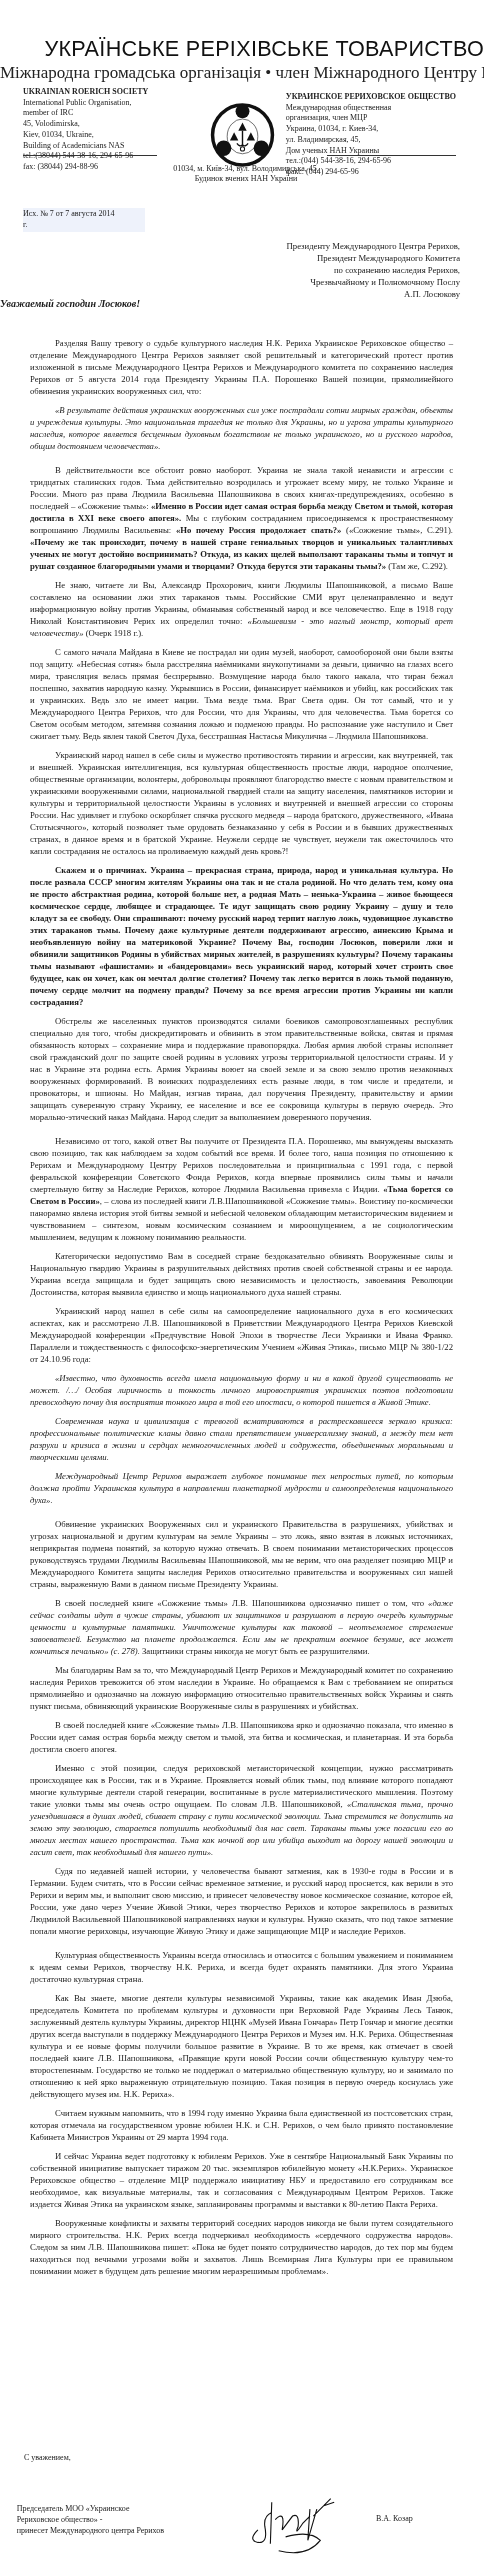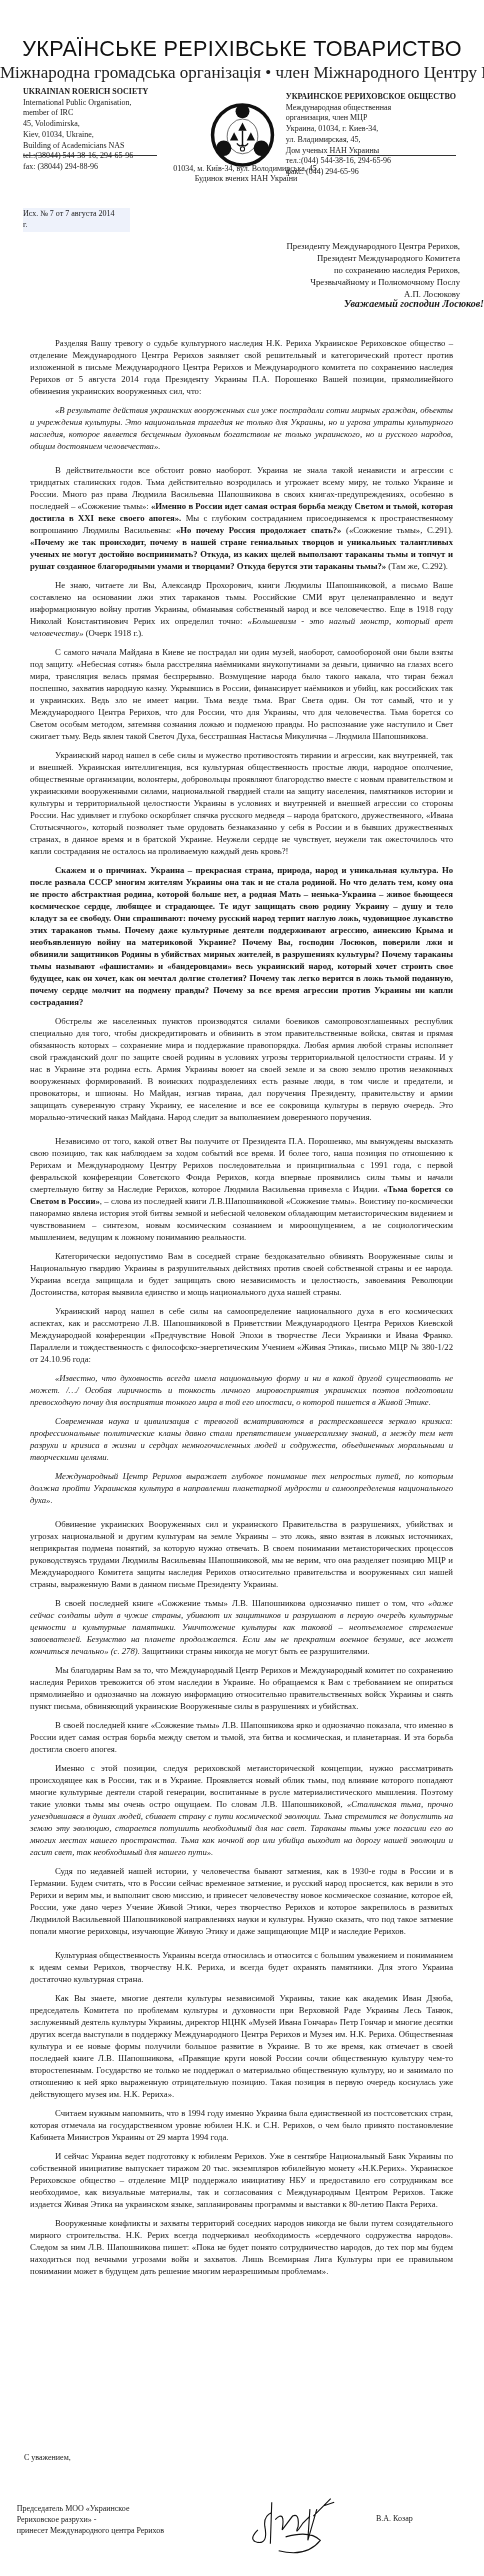--- a/index.html
+++ b/index.html
@@ -1,40 +1,40 @@
 <!DOCTYPE html>
 <html style="font-size:11px"><head>
 <meta charset="utf-8">
 <style>
   html, body { margin: 0; padding: 0; background: #ffffff; }
   body { width: 484px; height: 2576px; position: relative; overflow: hidden; color: #1a1a1a;
          font-family: "Liberation Serif", "DejaVu Serif", serif; }
   .page { position: absolute; left: 0; top: 0; width: 484px; height: 2576px; }
 
   
-  .org-title { position: absolute; left: 0; width: 484px; top: 36px; text-align: center;
+  .org-title { position: absolute; left: 0; width: 484px; top: 36px; text-align: right;
                font-family: "Liberation Sans", "DejaVu Sans", sans-serif; font-size: 21.6px; letter-spacing: 0.3px;
                color: #111; white-space: nowrap; }
   .org-sub { position: absolute; left: 0; width: 484px; top: 63px; text-align: center;
              font-size: 17px; color: #222; white-space: nowrap; }
   .lh-left { position: absolute; left: 23px; top: 87px; font-size: 8px; line-height: 10.7px; color: #222; }
   .lh-left .name { font-weight: bold; }
   .lh-right { position: absolute; right: 28px; top: 92px; font-size: 8px; line-height: 10.7px; color: #222; }
   .lh-right .name { font-weight: bold; }
   .logo { position: absolute; left: 209px; top: 96px; width: 67px; height: 78px; }
   .rule-left { position: absolute; left: 23px; top: 155px; width: 134px; border-top: 0.7px solid #333; }
   .rule-right { position: absolute; left: 327px; top: 155px; width: 129px; border-top: 0.7px solid #333; }
   .addr { position: absolute; left: 0; width: 396px; top: 164px; text-align: center; font-size: 8px; line-height: 10.4px; color: #222; padding-left: 48px; }
 
-  .outref { position: absolute; left: 23px; top: 208px; width: 107px; background: #eef2fb;
+  .outref { position: absolute; left: 23px; top: 208px; width: 122px; background: #eef2fb;
             font-size: 8px; line-height: 10.8px; padding: 1.4px 0; }
 
   .addressee { position: absolute; right: 24px; top: 240px; text-align: right; font-size: 8.7px; line-height: 12px; }
 
-  .salutation { position: absolute; left: 0; width: 484px; top: 298px; text-align: right;
+  .salutation { position: absolute; left: 0; width: 484px; top: 298px; text-align: left;
                 font-size: 10px; font-style: italic; font-weight: bold; }
 
   .body { position: absolute; left: 23px; width: 437px; top: 330px; font-size: 8.7px; line-height: 12px; text-align: justify; }
   .body p { margin: 7px; text-indent: 25px; }
   .body p.gap { margin-top: 12px; }
   .body .q { font-style: italic; }
   .body .b { font-weight: bold; }
 
   .closing { position: absolute; left: 24px; top: 2453px; font-size: 8px; }
   .signer { position: absolute; left: 16.7px; top: 2503px; font-size: 8px; line-height: 11px; }
@@ -132,21 +132,21 @@
       <p><span class="">Как Вы знаете, многие деятели культуры независимой Украины, такие как академик Иван Дзюба, председатель Комитета по проблемам культуры  и духовности при Верховной Раде Украины Лесь Танюк, заслуженный деятель культуры Украины, директор НЦНК «Музей Ивана Гончара» Петр Гончар и многие десятки других всегда выступали в поддержку Международного Центра Рерихов и Музея им. Н.К. Рериха.  Общественная культура и ее новые формы получили большое развитие в Украине. В то же время, как отмечает в своей  последней книге Л.В. Шапошникова, «Правящие круги новой России сочли общественную культуру чем-то второстепенным. Государство не только не поддержал о  материально общественную культуру, но и занимало по отношению к ней ярко выраженную отрицательную  позицию. Такая позиция в первую очередь коснулась уже действующего музея им. Н.К. Рериха».</span></p>
       <p><span class="">Считаем нужным напомнить, что в 1994 году именно Украина была единственной из постсоветских стран, которая отмечала на государственном уровне юбилеи Н.К. и С.Н. Рерихов, о чем было принято постановление Кабинета Министров Украины от 29 марта 1994 года.</span></p>
       <p><span class="">И сейчас Украина ведет подготовку к юбилеям Рерихов. Уже в сентябре Национальный Банк Украины по собственной инициативе выпускает тиражом 20 тыс. экземпляров юбилейную монету «Н.К.Рерих». Украинское Рериховское общество – отделение МЦР поддержало инициативу НБУ и предоставило его сотрудникам все необходимое, как визуальные материалы, так и согласования с Международным Центром Рерихов.  Также издается Живая Этика на украинском языке, запланированы программы и выставки к 80-летию Пакта Рериха.</span></p>
       <p><span class="">Вооруженные конфликты и захваты территорий соседних народов никогда не были путем созидательного мирного строительства. Н.К. Рерих всегда подчеркивал необходимость «сердечного содружества народов». Следом за ним Л.В. Шапошникова  пишет: «Пока не будет понято сотрудничество народов, до тех  пор мы будем находиться под вечными угрозами войн и захватов.  Лишь Всемирная Лига Культуры при ее правильном понимании может в будущем дать решение многим неразрешимым  проблемам».</span></p>
     </div>
 
   <div class="closing">С уважением,</div>
 
   <div class="signer">
     <div>Председатель МОО «Украинское</div>
-    <div>Рериховское разрухи» -</div>
+    <div>Рериховское общество» -</div>
     <div>принесет Международного центра Рерихов</div>
   </div>
 
   <svg class="signature" viewBox="0 0 160 100">
     <path d="M20 60 Q5 75 20 78 Q35 80 30 55 Q28 40 40 35 M40 20 L38 80 M45 45 Q60 30 55 60 L70 40 Q80 35 78 55 Q72 70 85 50 L95 40 M95 30 L92 75 L105 30 M100 40 L125 15 L115 25 L130 20 M50 90 Q90 100 110 75 Q95 60 60 70" fill="none" stroke="#111" stroke-width="1.6"></path>
   </svg>
 
   <div class="signer-name">В.А. Козар</div>
 </div>
 

